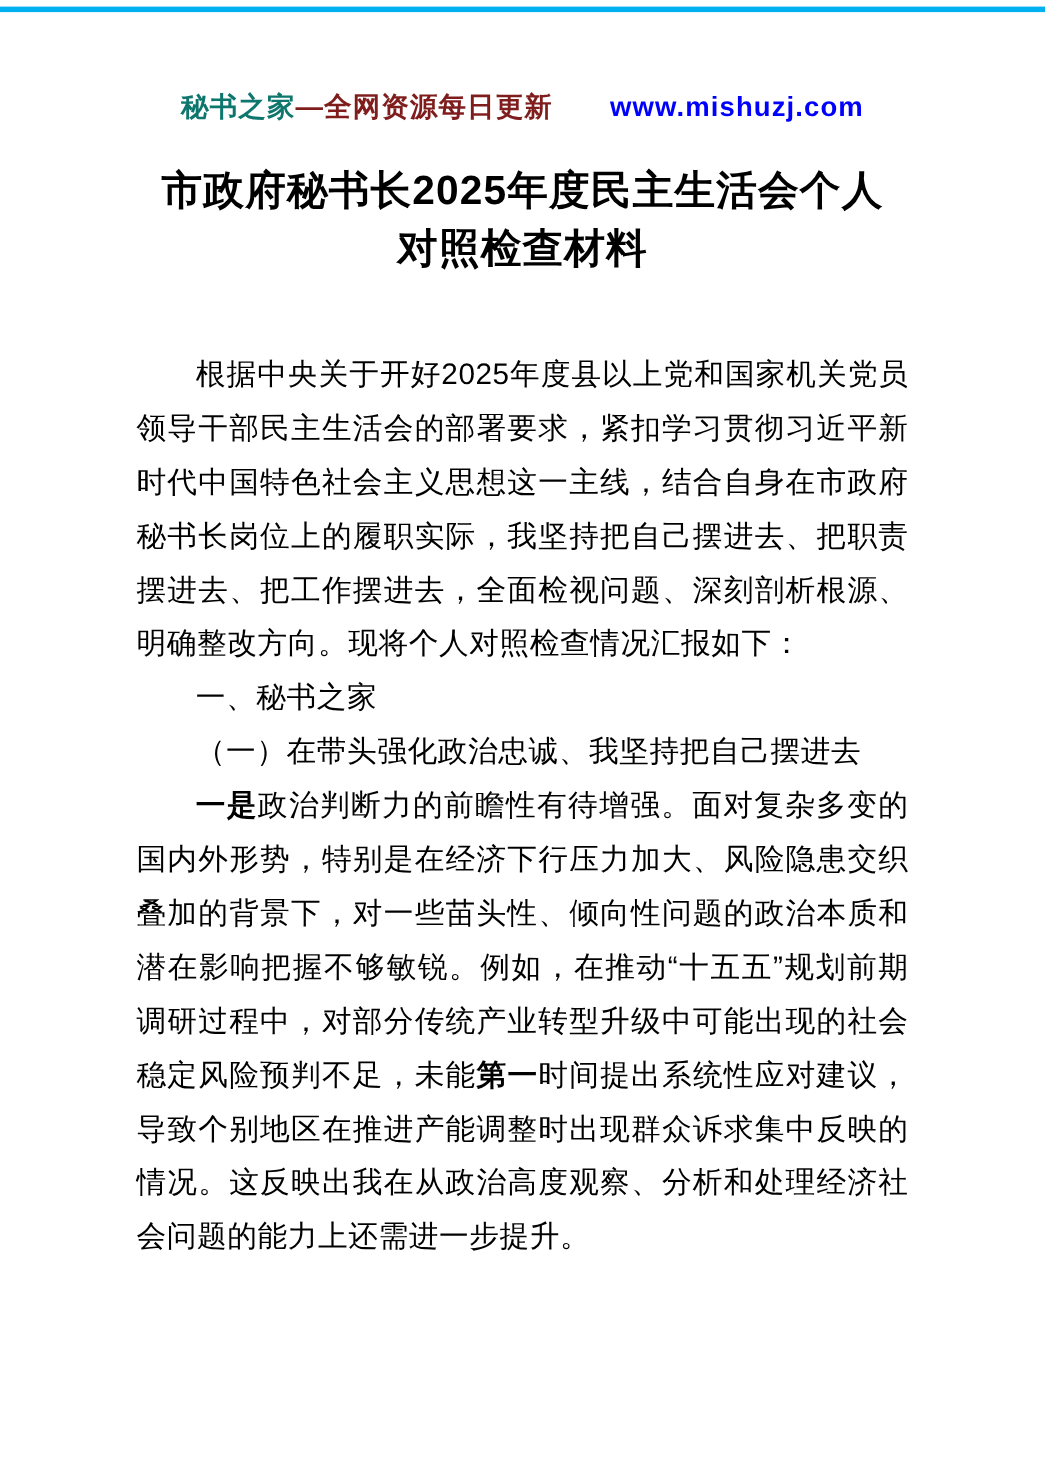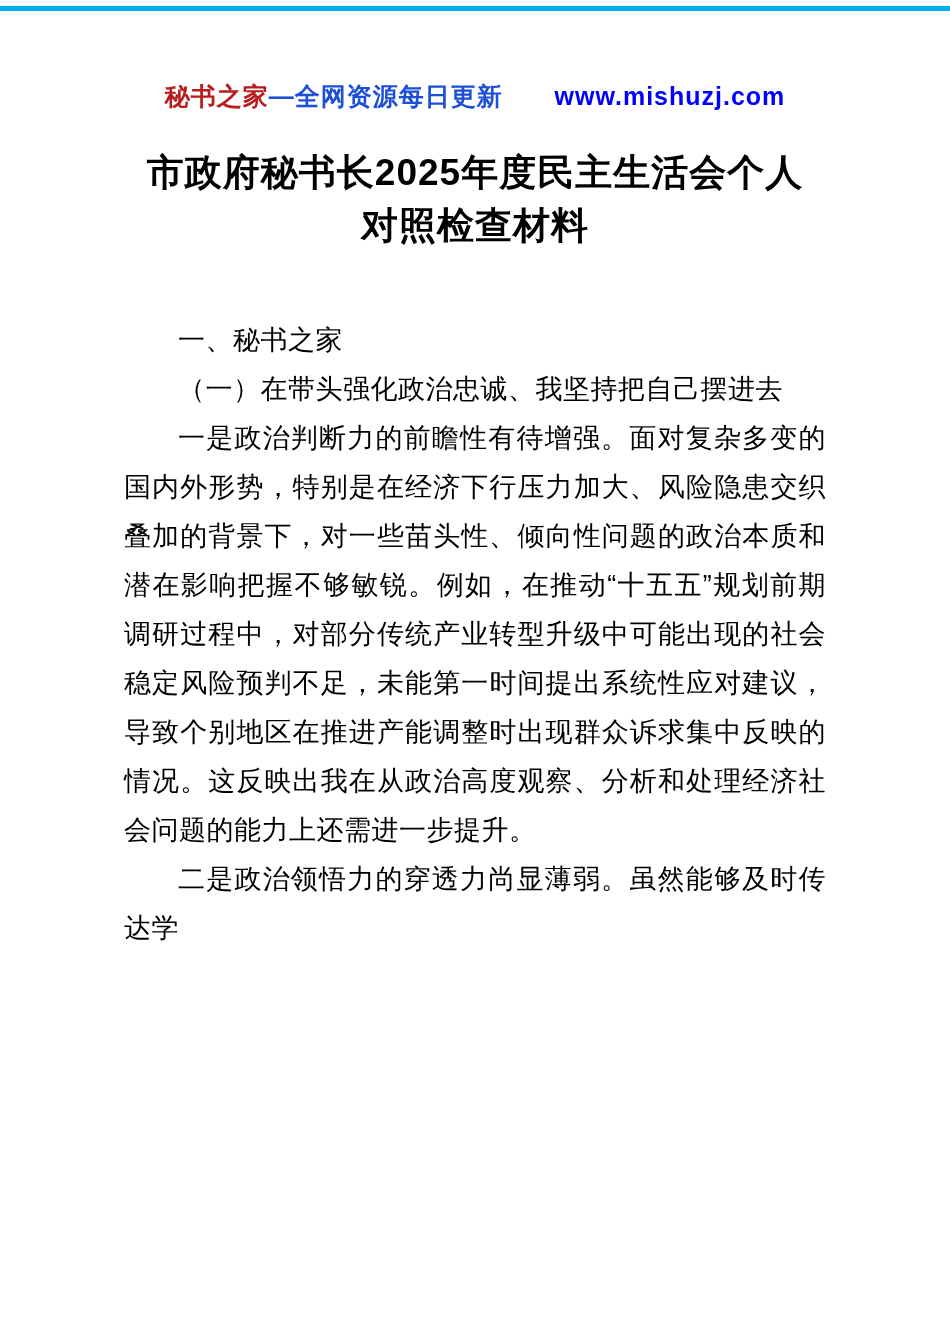--- a/index.html
+++ b/index.html
@@ -21,21 +21,21 @@
   }
   .site-header {
     padding-top:80px;
     text-align:center;
     font-size:25px;
     font-weight:bold;
     letter-spacing:1px;
     white-space:nowrap;
   }
   .site-header .brand { color:#ff0000; }
-  .site-header .tagline { color:#1d4ed8; }
+  .site-header .tagline { color:#7f1d1d; }
   .site-header .url { color:#0000ff; cursor:pointer;margin-left:44px; }
   .doc-title {
     width:690px;
     margin:34px auto 0 auto;
     text-align:center;
     font-size:37px;
     font-weight:bold;
     line-height:1.42;
     letter-spacing:1px;
   }
@@ -43,31 +43,31 @@
     width:702px;
     margin:64px auto 0 auto;
   }
   .para {
     font-size:27px;
     line-height:49px;
     text-align:justify;
     text-indent:2em;
     letter-spacing:0.5px;
   }
-  .para .bold { font-weight:normal; }
+  .para .bold { font-weight:bold; }
 </style>
 </head>
 <body>
 
 <div class="top-line" style="background: rgb(0, 176, 240);"></div>
 
 <div class="site-header">
-  <span class="brand" style="color: #b91c1c;">秘书之家</span><span class="tagline">—全网资源每日更新 </span><span class="url" style="color: rgb(0, 0, 255);">www.mishuzj.com</span>
+  <span class="brand" style="color: #0f766e;">秘书之家</span><span class="tagline">—全网资源每日更新 </span><span class="url" style="color: rgb(0, 0, 255);">www.mishuzj.com</span>
 </div>
 
 <h1 class="doc-title">市政府秘书长2025年度民主生活会个人对照检查材料</h1>
 
 <div class="doc-body">
+    <p class="para body"><span>根据中央关于开好2025年度县以上党和国家机关党员领导干部民主生活会的部署要求，紧扣学习贯彻习近平新时代中国特色社会主义思想这一主线，结合自身在市政府秘书长岗位上的履职实际，我坚持把自己摆进去、把职责摆进去、把工作摆进去，全面检视问题、深刻剖析根源、明确整改方向。现将个人对照检查情况汇报如下：</span></p>
     <p class="para section-heading"><span>一、秘书之家</span></p>
     <p class="para subsection-heading"><span>（一）在带头强化政治忠诚、我坚持把自己摆进去</span></p>
     <p class="para body"><span class="bold">一是</span><span>政治判断力的前瞻性有待增强。面对复杂多变的国内外形势，特别是在经济下行压力加大、风险隐患交织叠加的背景下，对一些苗头性、倾向性问题的政治本质和潜在影响把握不够敏锐。例如，在推动“十五五”规划前期调研过程中，对部分传统产业转型升级中可能出现的社会稳定风险预判不足，未能</span><span class="bold">第一</span><span>时间提出系统性应对建议，导致个别地区在推进产能调整时出现群众诉求集中反映的情况。这反映出我在从政治高度观察、分析和处理经济社会问题的能力上还需进一步提升。</span></p>
-    <p class="para body"><span class="bold">二是</span><span>政治领悟力的穿透力尚显薄弱。虽然能够及时传达学</span></p>
   </div>
 
 </body></html>

